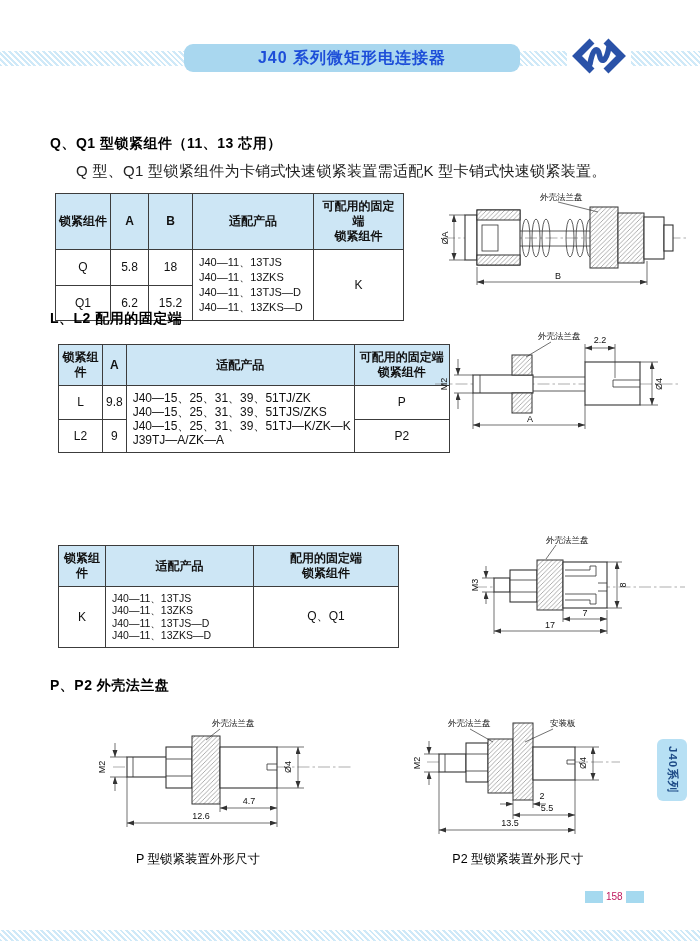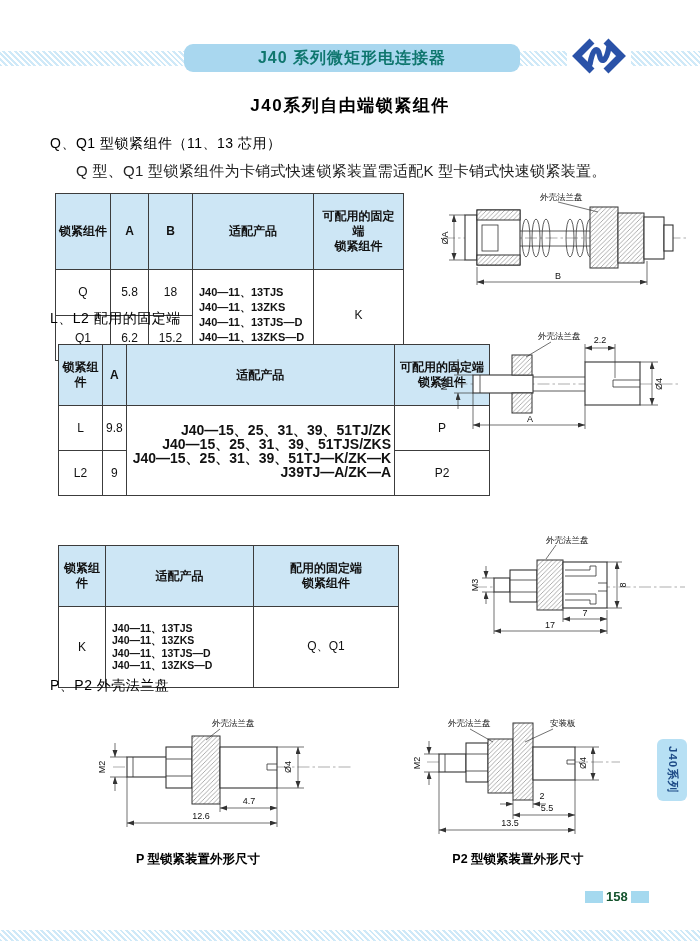--- a/index.html
+++ b/index.html
@@ -4,59 +4,59 @@
 <style>
   html,body{margin:0;padding:0;background:#888;}
   .page{position:relative;width:700px;height:943px;background:#fff;overflow:hidden;
         font-family:"Liberation Sans",sans-serif;color:#111;}
   
   .hatch-band{position:absolute;left:0;width:700px;height:15px;
         background:repeating-linear-gradient(45deg,#cfe9f8 0,#cfe9f8 2px,#ffffff 2px,#ffffff 4px);}
   .band-top{top:51px;} .band-bottom{top:930px;height:11px;}
   .title-bar{position:absolute;left:184px;top:44px;width:336px;height:28px;background:#a9d7ef;
         border-radius:9px;text-align:center;line-height:28px;font-size:16px;font-weight:bold;
-        color:#0f766e;letter-spacing:1px;}
+        color:#1d4ed8;letter-spacing:1px;}
   .logo-box{position:absolute;left:567px;top:36px;}
   
   .h-main{position:absolute;left:0;width:700px;text-align:center;font-size:17px;font-weight:bold;
         color:#000;letter-spacing:1.5px;}
-  .h-sec{position:absolute;font-size:14px;font-weight:normal;color:#000;letter-spacing:.5px;}
+  .h-sec{position:absolute;font-size:14px;font-weight:bold;color:#000;letter-spacing:.5px;}
   .note{position:absolute;font-size:15px;color:#222;letter-spacing:.3px;}
   
   .tbl{position:absolute;border-collapse:collapse;table-layout:fixed;}
-  .tbl th,.tbl td{border:1.4px solid #3c3c3c;padding:15px 3px;font-size:12px;text-align:center;
+  .tbl th,.tbl td{border:1.4px solid #3c3c3c;padding:5px 3px;font-size:12px;text-align:center;
         vertical-align:middle;color:#111;}
   .tbl th{background:#cde6f5;font-weight:bold;white-space:pre-line;line-height:1.25;}
   .tbl td.prod{text-align:left;padding-left:6px;}
-  .tbl td.prod div{font-size:11px;line-height:15px;white-space:nowrap;font-weight:bold;}
-  .tbl.t2 td.prod div{font-size:14px;line-height:14px;text-align:right;}
+  .tbl td.prod div{font-size:11px;line-height:15px;white-space:nowrap;}
+  .tbl.t2 td.prod div{font-size:12px;line-height:14px;}
   .tbl.t3 td.prod div{font-size:10.5px;line-height:12.4px;}
   
   .tech{position:absolute;overflow:visible;}
   .tech .o{fill:#fff;stroke:#333;stroke-width:1.1;}
   .tech .oh{fill:url(#hp);stroke:#333;stroke-width:1;}
   .tech .thin{stroke:#333;stroke-width:.8;fill:none;}
   .tech .dim{stroke:#333;stroke-width:.7;fill:none;}
   .tech .dima{stroke:#333;stroke-width:.7;fill:none;
         marker-start:url(#ar);marker-end:url(#ar);}
   .tech .dime{stroke:#333;stroke-width:.7;fill:none;marker-end:url(#ar);}
   .tech .cl{stroke:#777;stroke-width:.6;fill:none;stroke-dasharray:12 3 2.5 3;}
   .tech text{fill:#111;}
   .tech .t{font:9px "Liberation Sans",sans-serif;text-anchor:middle;}
   .tech .tl{font:8.5px "Liberation Sans",sans-serif;text-anchor:start;}
-  .cap{position:absolute;font-size:12.5px;font-weight:bold;text-align:center;color:#000;}
+  .cap{position:absolute;font-size:12.5px;font-weight:normal;text-align:center;color:#000;}
   
   .side-tab{position:absolute;left:657px;top:739px;width:30px;height:62px;background:#b7e0f4;
         border-radius:6px;display:flex;align-items:center;justify-content:center;}
   .side-tab span{writing-mode:vertical-rl;text-orientation:sideways;font-size:11.5px;
         font-weight:bold;color:#1d4a86;letter-spacing:1px;}
   
   .page-num{position:absolute;left:585px;top:890px;height:13px;display:flex;align-items:center;}
   .pn-block{width:18px;height:12px;background:#a5d9ef;}
-  .pn-text{font-size:13px;font-weight:bold;padding:0 3px;color:#14532d;}
+  .pn-text{font-size:10px;font-weight:normal;padding:0 3px;color:#be185d;}
 </style>
 </head>
 <body>
 
 <div class="page">
 
   <svg width="0" height="0" style="position:absolute">
     <defs>
       <pattern id="hp" width="4.5" height="4.5" patternUnits="userSpaceOnUse">
         <rect width="4.5" height="4.5" fill="#fff"></rect>
@@ -72,21 +72,20 @@
   <div class="title-bar">
     <span>J40 系列微矩形电连接器</span>
   </div>
   <svg class="logo-box" width="64" height="40" viewBox="0 0 64 40">
     <rect x="-4" y="-2" width="72" height="44" fill="#fff"></rect>
     <polyline points="25,5 10,20 25,35" fill="none" stroke="#2a52a8" stroke-width="7"></polyline>
     <polyline points="39,5 54,20 39,35" fill="none" stroke="#2a52a8" stroke-width="7"></polyline>
     <path d="M23,28 C26,11 31,11 32.5,19 C34,27 39,27 42,11" fill="none" stroke="#2a52a8" stroke-width="5.5" stroke-linecap="round"></path>
   </svg>
 
-  <div class="h-main" style="top:94px">J40系列自由端锁紧组件</div>
   <div class="h-sec" style="left:50px;top:135px">Q、Q1 型锁紧组件（11、13 芯用）</div>
   <div class="note" style="left:76px;top:162px">Q 型、Q1 型锁紧组件为卡销式快速锁紧装置需适配K 型卡销式快速锁紧装置。</div>
 
   <table class="tbl" style="left:55px;top:193px">
     <colgroup>
         <col style="width:55px">
         <col style="width:38px">
         <col style="width:44px">
         <col style="width:121px">
         <col style="width:90px">

